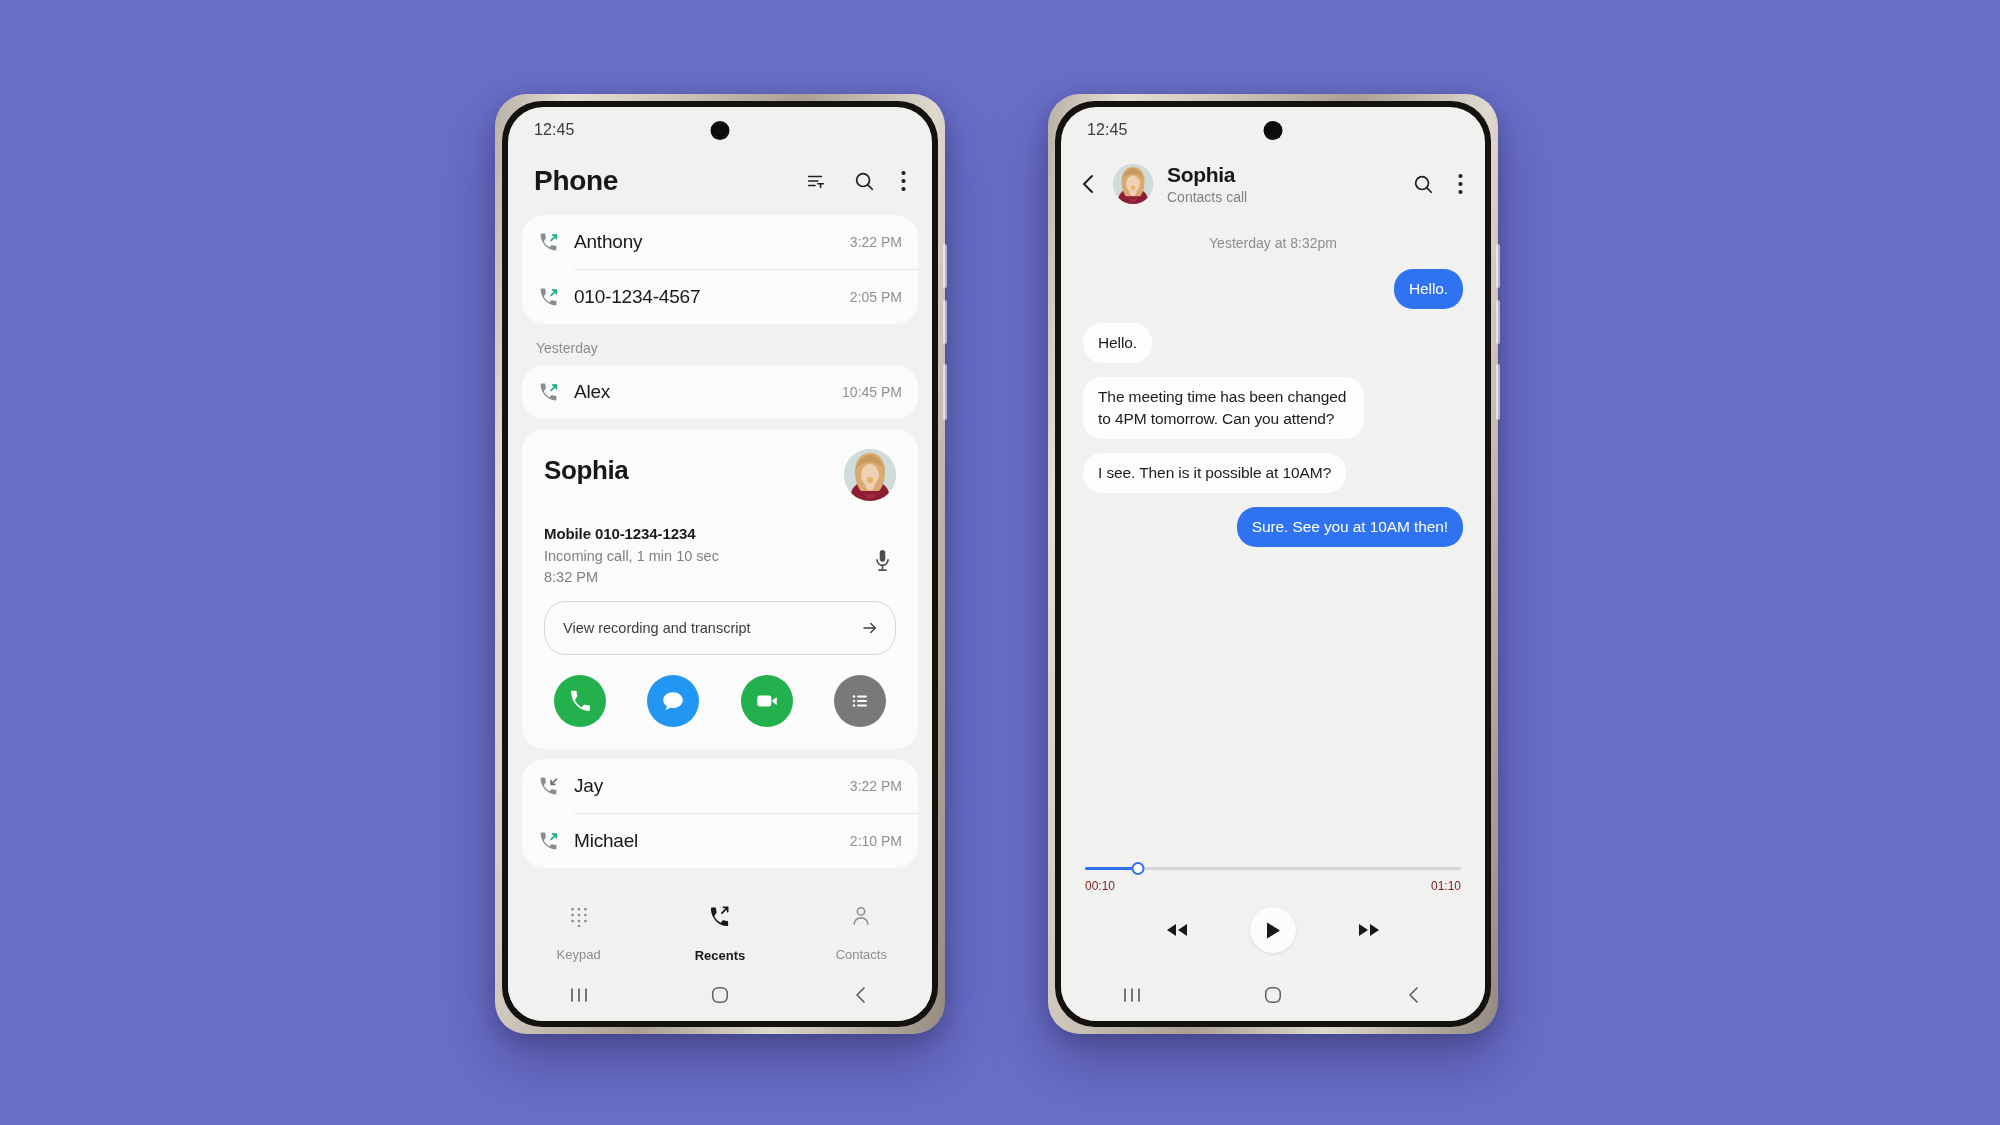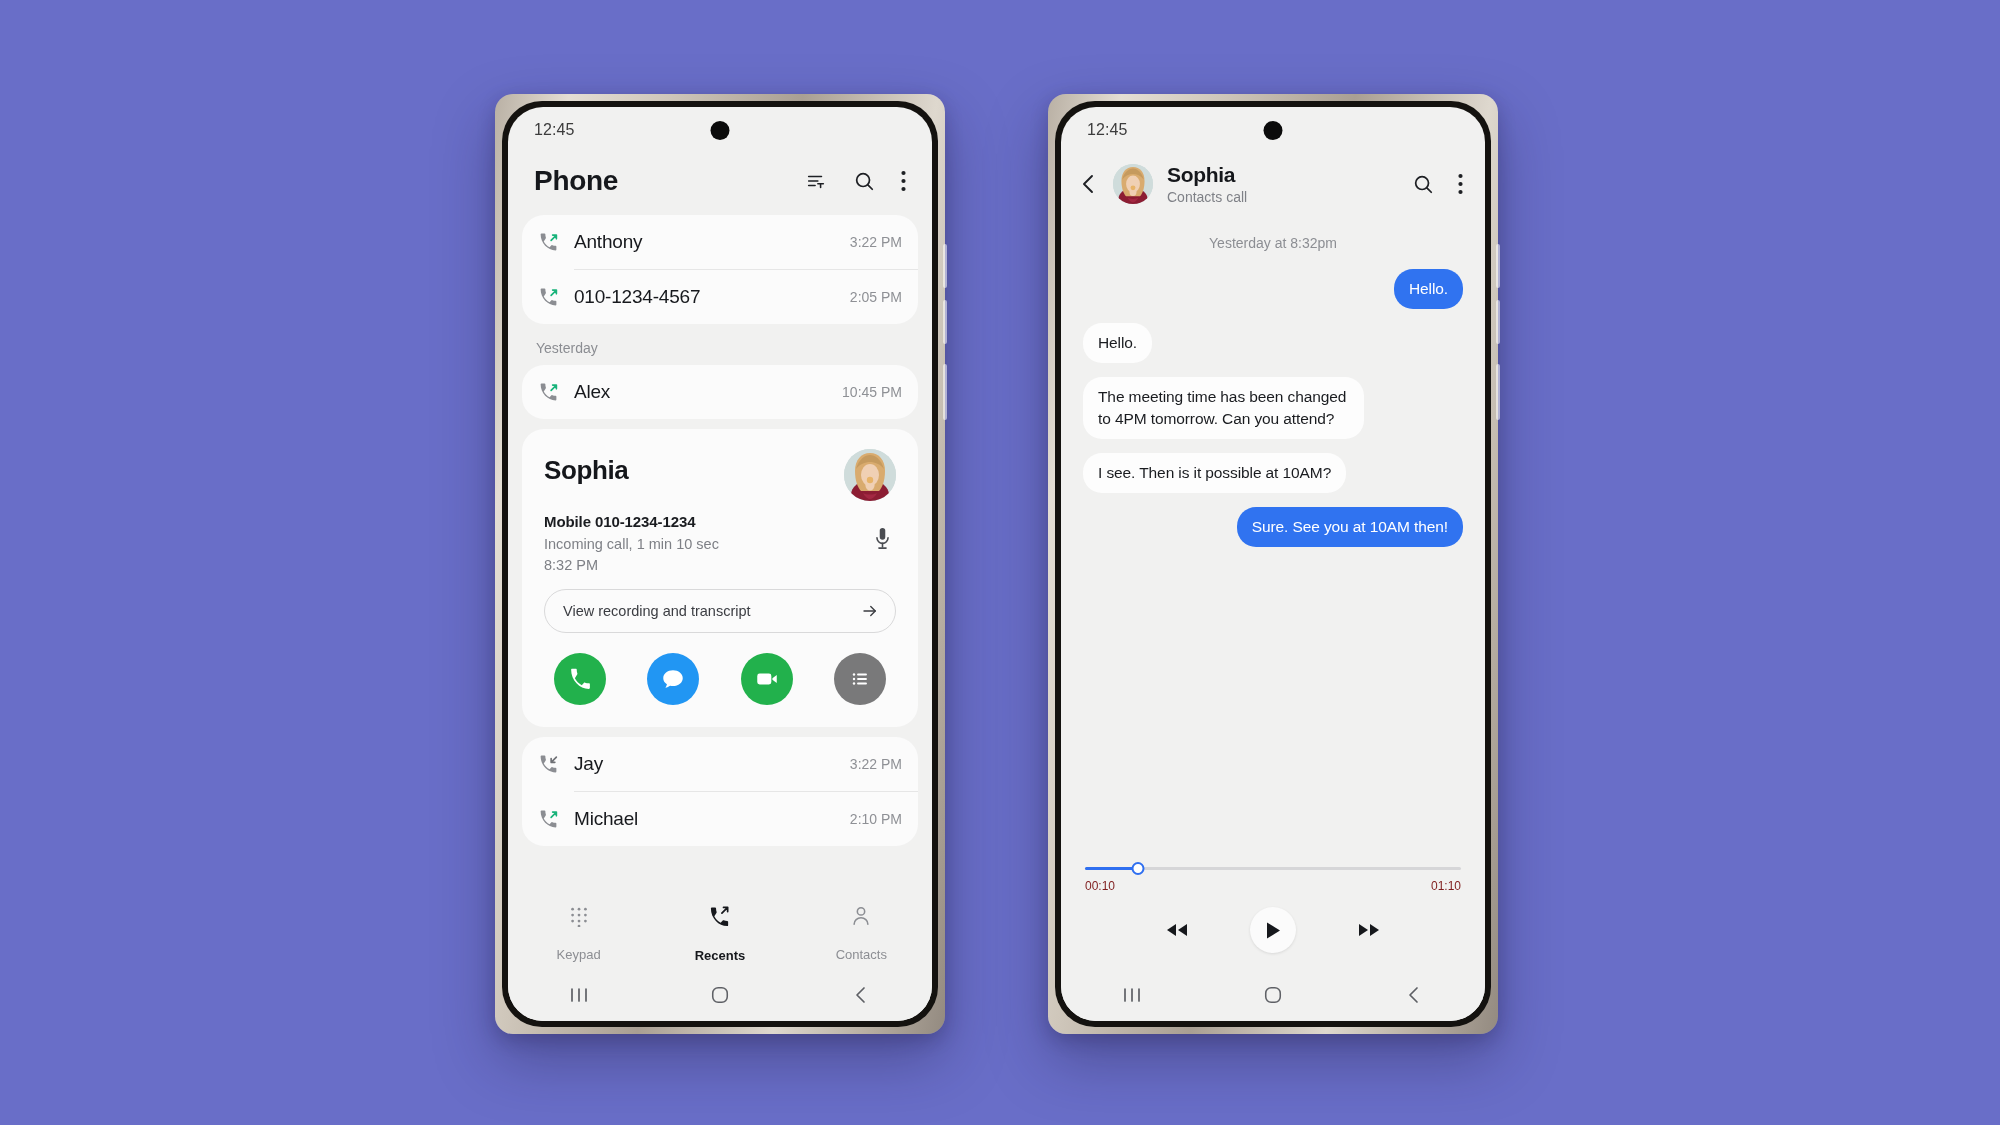--- a/index.html
+++ b/index.html
@@ -12,21 +12,21 @@
   }
 
   body {
     background: #696ec8;
     position: relative;
   }
 
   
   .phone {
     position: absolute;
-    border-radius: 18px;
+    border-radius: 32px;
     background: linear-gradient(100deg,#b9b0a4 0%,#e4ded4 12%,#cfc7bb 28%,#a99f93 50%,#ded8ce 72%,#b5aca0 88%,#938a80 100%);
     padding: 7px;
     box-shadow: 0 26px 60px rgba(25,20,60,.34), 0 6px 18px rgba(25,20,60,.22);
   }
   .phone-inner {
     width: 100%;
     height: 100%;
     border-radius: 40px;
     background: #14120f;
     padding: 6px;
@@ -153,34 +153,34 @@
     color: #15171b;
     letter-spacing: -.4px;
     padding-top: 6px;
   }
   .avatar-lg {
     width: 52px; height: 52px; border-radius: 50%;
     overflow: hidden; flex: 0 0 52px;
     background: #cfdcdc;
     position: relative;
   }
-  .exp-meta { margin-top: 12px; display: flex; justify-content: space-between; align-items: flex-start; }
+  .exp-meta { margin-top: 24px; display: flex; justify-content: space-between; align-items: center; }
   .exp-mobile {
     font-size: 15px; font-weight: 700; color: #1a1c20; letter-spacing: -.1px;
   }
   .exp-sub {
     font-size: 14.5px; color: #7e8086; margin-top: 5px; line-height: 1.35;
   }
   .mic-wrap { padding-top: 14px; padding-right: 4px; }
 
   .transcript-pill {
     margin-top: 14px;
     border: 1px solid #d9d9da;
     border-radius: 22px;
-    height: 44px;
+    height: 54px;
     display: flex;
     align-items: center;
     justify-content: space-between;
     padding: 0 16px 0 18px;
     cursor: pointer;
   }
   .transcript-pill span {
     font-size: 14.5px;
     color: #3b3d42;
   }

